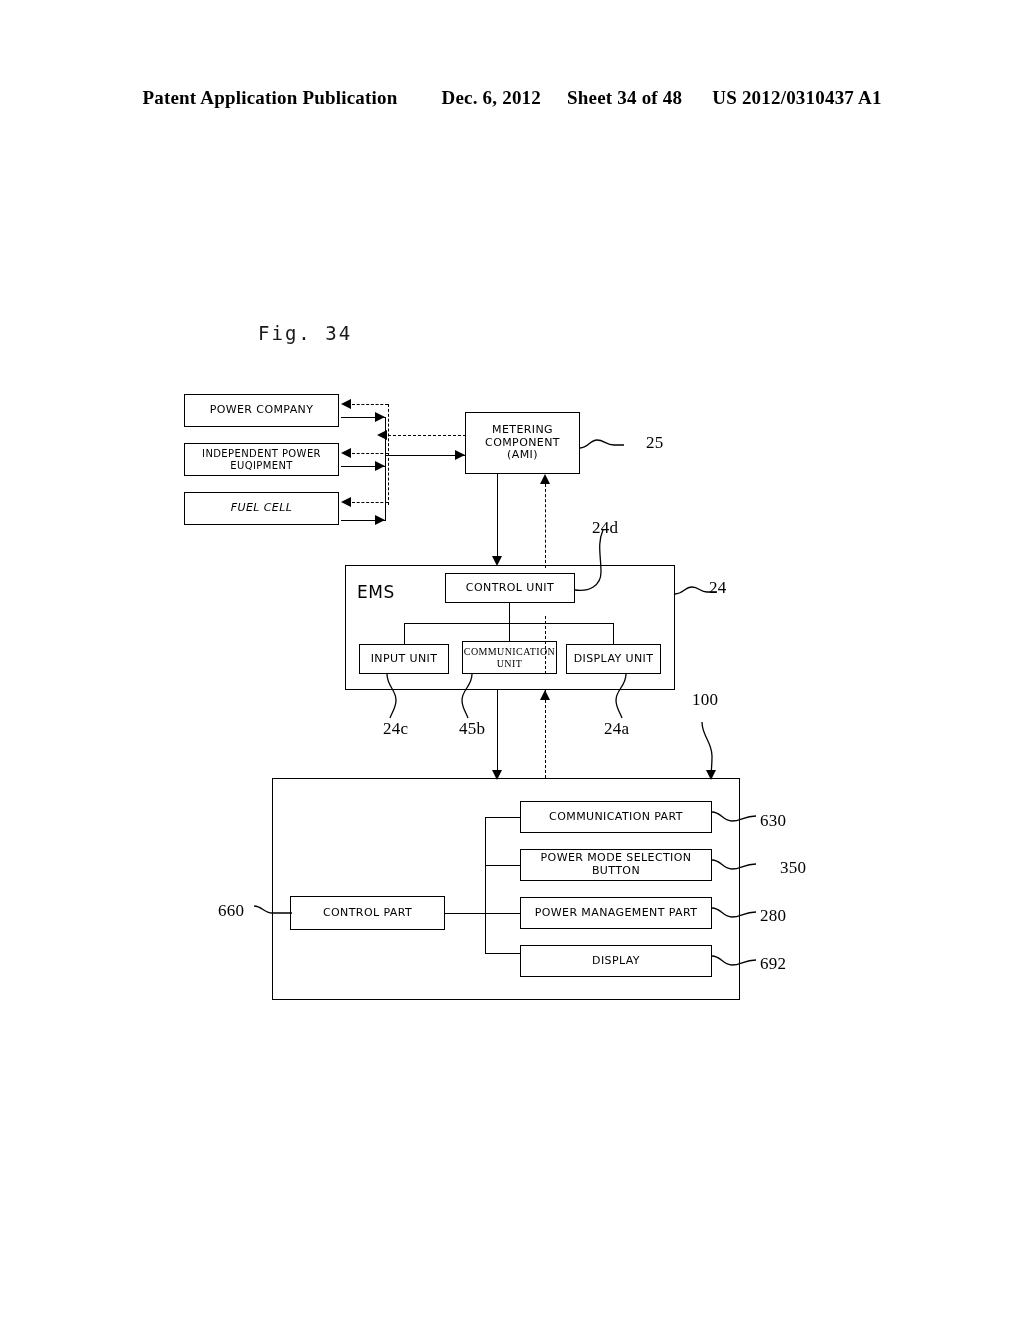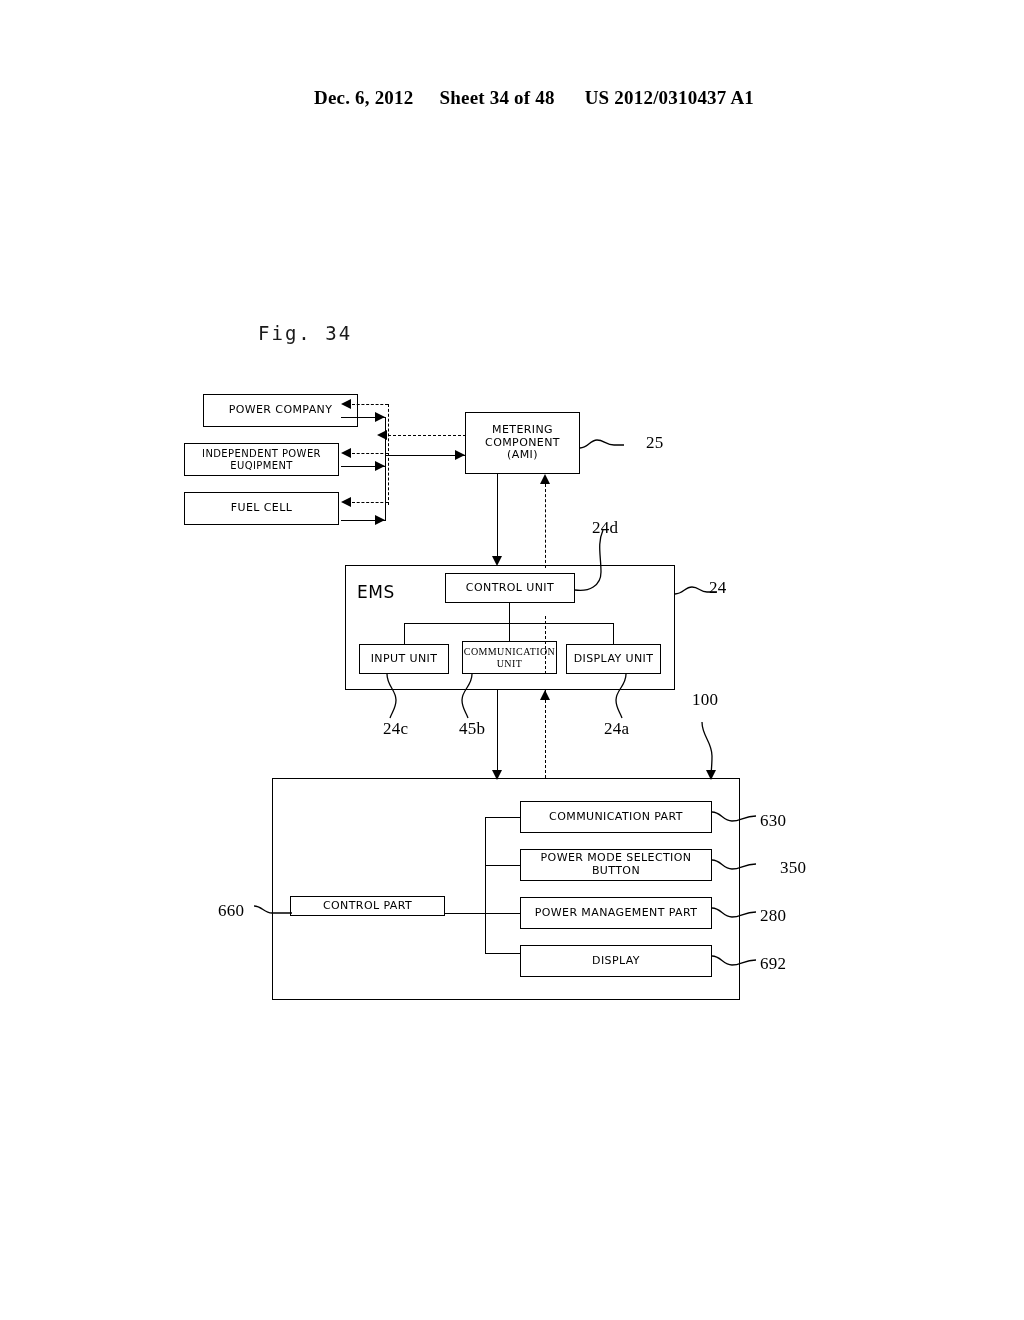--- a/index.html
+++ b/index.html
@@ -143,39 +143,40 @@
   .leader-svg path {
     fill: none;
     stroke: #000;
     stroke-width: 1.3;
   }
 </style>
 </head>
 <body>
 
 <div id="page-header">
+  <span class="hdr-seg">Patent Application Publication</span>
   <span class="gap-lg"></span>
   <span class="hdr-seg">Dec. 6, 2012</span>
   <span class="gap-md"></span>
   <span class="hdr-seg">Sheet 34 of 48</span>
   <span class="gap-sm"></span>
   <span class="hdr-seg">US 2012/0310437 A1</span>
 </div>
 
 <div id="fig-label">Fig. 34</div>
 
-<div class="dgm-box" style="left:184px; top:394px; width:155px; height:33px;margin-left:19px;">
+<div class="dgm-box" style="left:184px; top:394px; width:155px; height:33px;">
   <span>POWER COMPANY</span>
 </div>
 
 <div class="dgm-box" style="left:184px; top:443px; width:155px; height:33px; font-size:10px;">
   <span>INDEPENDENT POWER EUQIPMENT</span>
 </div>
 
-<div class="dgm-box" style="left:184px; top:492px; width:155px; height:33px;">
+<div class="dgm-box" style="left:184px; top:492px; width:155px; height:33px;font-style:italic;">
   <span>FUEL CELL</span>
 </div>
 
 <div class="dash-h" style="left:352px; top:404px; width:36px;"></div>
 <div class="arw arw-l" style="left:341px; top:399px;"></div>
 <div class="ln ln-h" style="left:341px; top:417px; width:44px;"></div>
 <div class="arw arw-r" style="left:375px; top:412px;"></div>
 
 <div class="dash-h" style="left:352px; top:453px; width:36px;"></div>
 <div class="arw arw-l" style="left:341px; top:448px;"></div>
@@ -270,21 +271,21 @@
 <div class="arw arw-u" style="left:540px; top:690px;"></div>
 
 <div class="container-box" style="left:272px; top:778px; width:468px; height:222px;"></div>
 
 <svg class="leader-svg" style="left:692px; top:722px; width:36px; height:58px;" viewBox="0 0 36 58">
   <path d="M10,0 C10,14 20,20 20,34 C20,44 19,50 19,56"></path>
 </svg>
 <div class="arw arw-d" style="left:706px; top:770px;"></div>
 <div class="ref-num" style="left:692px; top:690px;">100</div>
 
-<div class="dgm-box" style="left:290px; top:896px; width:155px; height:20px;">
+<div class="dgm-box" style="left:290px; top:896px; width:155px; height:34px;">
   <span>CONTROL PART</span>
 </div>
 
 <svg class="leader-svg" style="left:254px; top:902px; width:38px; height:18px;" viewBox="0 0 38 18">
   <path d="M0,4 C8,4 10,11 18,11 C26,11 30,11 38,11"></path>
 </svg>
 <div class="ref-num" style="left:218px; top:901px;">660</div>
 
 <div class="ln ln-h" style="left:445px; top:913px; width:76px;"></div>
 <div class="ln ln-v" style="left:485px; top:817px; height:136px;"></div>

